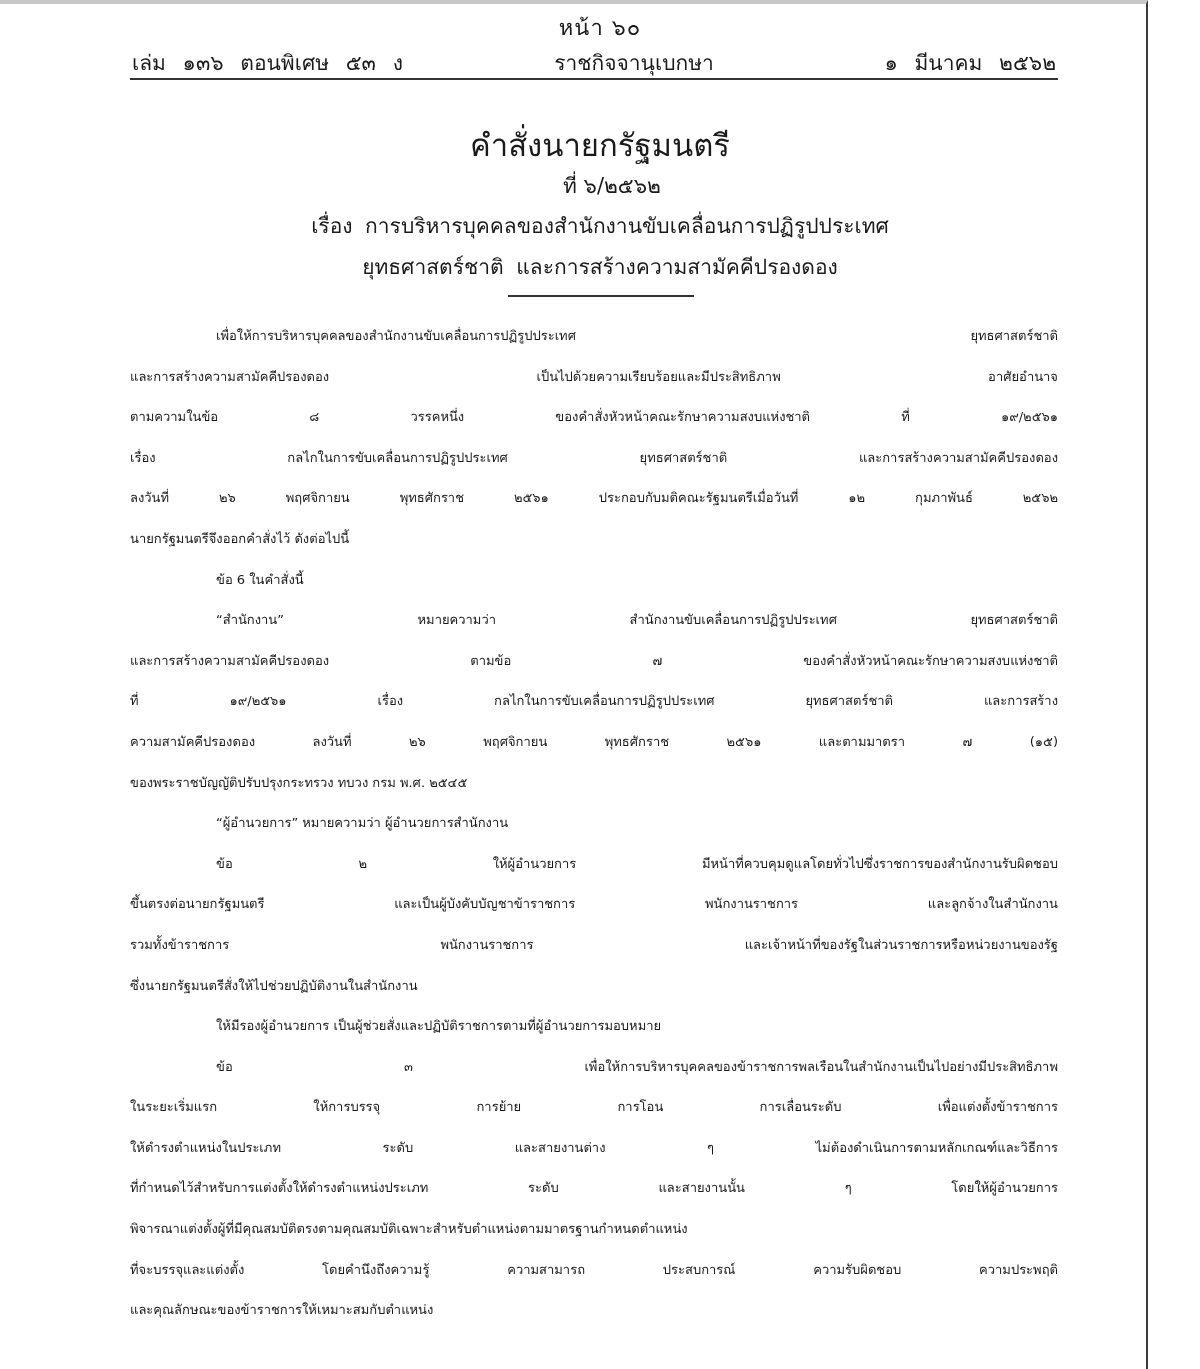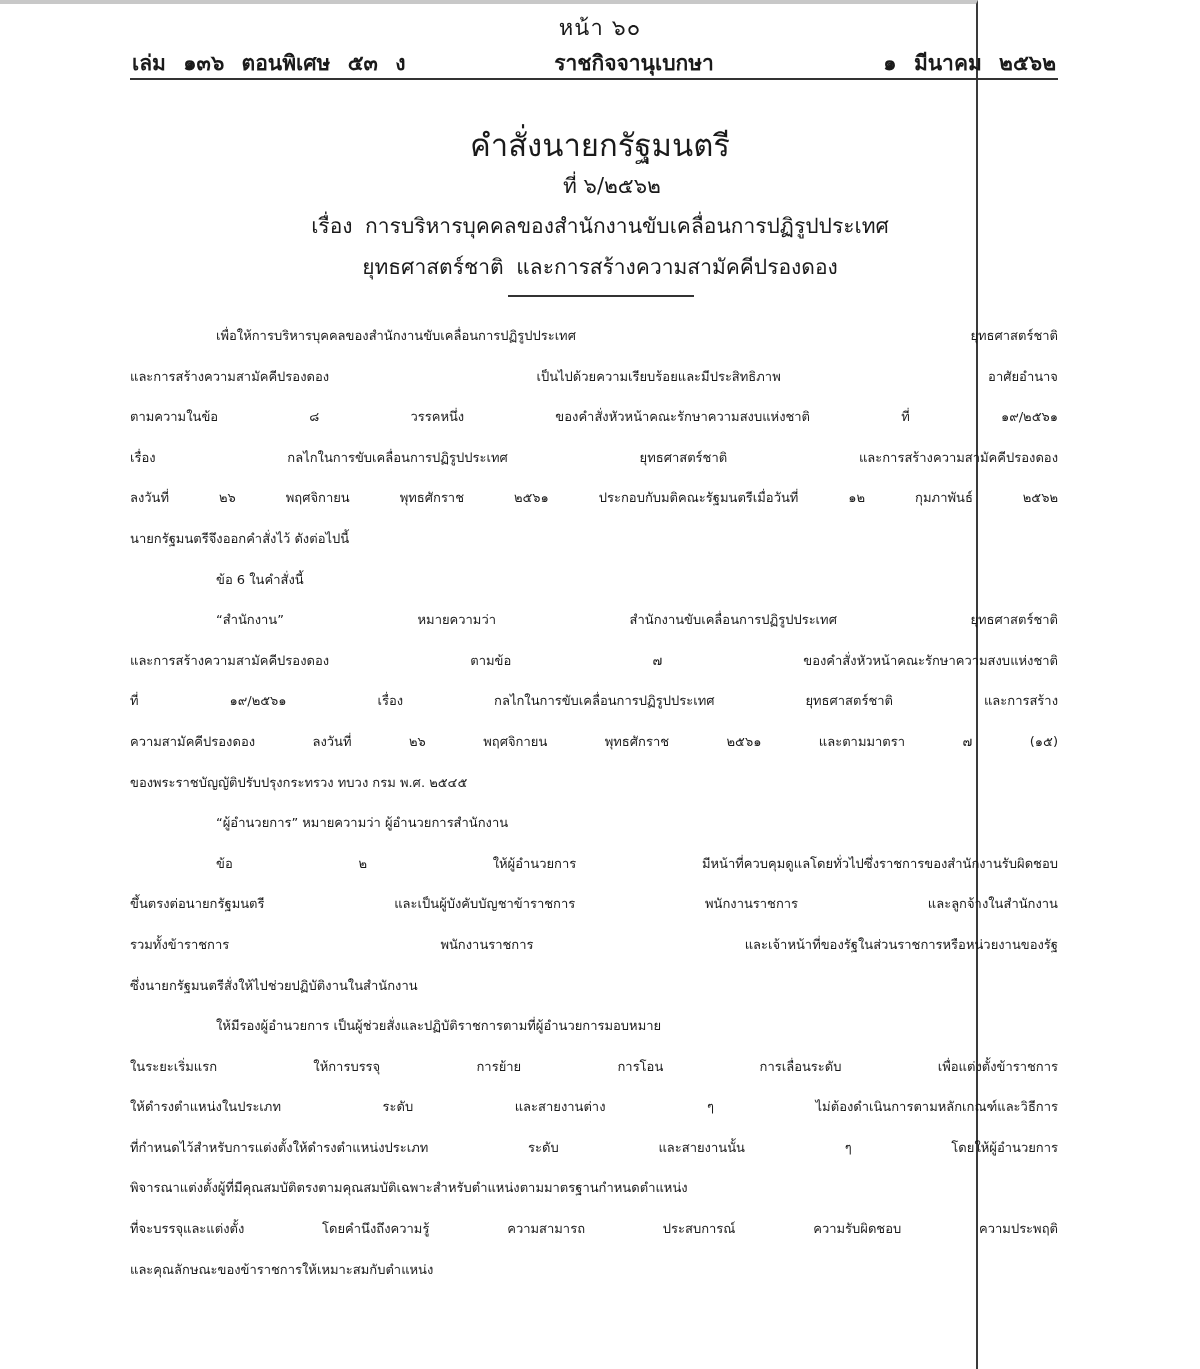--- a/index.html
+++ b/index.html
@@ -1,31 +1,31 @@
 <!DOCTYPE html>
 <html><head>
   <meta charset="utf-8">
   <style>
     html, body { margin: 0; padding: 0; background: #ffffff; }
     body {
       width: 1200px; height: 1369px; position: relative; overflow: hidden;
       font-family: "DejaVu Sans", sans-serif; color: #1a1a1a;
     }
     .page-frame {
-      position: absolute; left: 0; top: 0; width: 978px; height: 1369px;
+      position: absolute; left: 0; top: 0; width: 1148px; height: 1369px;
       border-top: 4px solid #c8c8c8; border-right: 2px solid #3a3a3a;
       box-sizing: border-box; background: #fff;
     }
     .page-number {
       position: absolute; left: 0; width: 1200px; top: 6px; text-align: center;
       font-size: 22px; letter-spacing: 1px;
     }
     .gazette-header {
       position: absolute; left: 130px; width: 928px; top: 42px; height: 32px;
-      font-size: 21px; border-bottom: 2px solid #333; font-weight: bold;
+      font-size: 21px; border-bottom: 2px solid #333;
     }
     .gh-left { position: absolute; left: 2px; top: 0; word-spacing: 10px; }
     .gh-center { position: absolute; left: 0; width: 100%; text-align: center; top: 0; padding-left: 80px; box-sizing: border-box; }
     .gh-right { position: absolute; right: 2px; top: 0; word-spacing: 10px; }
     .order-title {
       position: absolute; left: 0; width: 1200px; top: 116px; text-align: center;
       font-size: 31px;
     }
     .order-number {
       position: absolute; left: 0; width: 1200px; top: 165px; text-align: center;
@@ -78,20 +78,21 @@
       <div class="line">และการสร้างความสามัคคีปรองดอง ตามข้อ ๗ ของคำสั่งหัวหน้าคณะรักษาความสงบแห่งชาติ</div>
       <div class="line">ที่ ๑๙/๒๕๖๑ เรื่อง กลไกในการขับเคลื่อนการปฏิรูปประเทศ ยุทธศาสตร์ชาติ และการสร้าง</div>
       <div class="line">ความสามัคคีปรองดอง ลงวันที่ ๒๖ พฤศจิกายน พุทธศักราช ๒๕๖๑ และตามมาตรา ๗ (๑๕)</div>
       <div class="line last">ของพระราชบัญญัติปรับปรุงกระทรวง ทบวง กรม พ.ศ. ๒๕๔๕</div>
       <div class="line indent last">“ผู้อำนวยการ” หมายความว่า ผู้อำนวยการสำนักงาน</div>
       <div class="line indent">ข้อ ๒ ให้ผู้อำนวยการ มีหน้าที่ควบคุมดูแลโดยทั่วไปซึ่งราชการของสำนักงานรับผิดชอบ</div>
       <div class="line">ขึ้นตรงต่อนายกรัฐมนตรี และเป็นผู้บังคับบัญชาข้าราชการ พนักงานราชการ และลูกจ้างในสำนักงาน</div>
       <div class="line">รวมทั้งข้าราชการ พนักงานราชการ และเจ้าหน้าที่ของรัฐในส่วนราชการหรือหน่วยงานของรัฐ</div>
       <div class="line last">ซึ่งนายกรัฐมนตรีสั่งให้ไปช่วยปฏิบัติงานในสำนักงาน</div>
       <div class="line indent last">ให้มีรองผู้อำนวยการ เป็นผู้ช่วยสั่งและปฏิบัติราชการตามที่ผู้อำนวยการมอบหมาย</div>
+      <div class="line indent">ข้อ ๓ เพื่อให้การบริหารบุคคลของข้าราชการพลเรือนในสำนักงานเป็นไปอย่างมีประสิทธิภาพ</div>
       <div class="line">ในระยะเริ่มแรก ให้การบรรจุ การย้าย การโอน การเลื่อนระดับ เพื่อแต่งตั้งข้าราชการ</div>
       <div class="line">ให้ดำรงตำแหน่งในประเภท ระดับ และสายงานต่าง ๆ ไม่ต้องดำเนินการตามหลักเกณฑ์และวิธีการ</div>
       <div class="line">ที่กำหนดไว้สำหรับการแต่งตั้งให้ดำรงตำแหน่งประเภท ระดับ และสายงานนั้น ๆ โดยให้ผู้อำนวยการ</div>
       <div class="line">พิจารณาแต่งตั้งผู้ที่มีคุณสมบัติตรงตามคุณสมบัติเฉพาะสำหรับตำแหน่งตามมาตรฐานกำหนดตำแหน่ง</div>
       <div class="line">ที่จะบรรจุและแต่งตั้ง โดยคำนึงถึงความรู้ ความสามารถ ประสบการณ์ ความรับผิดชอบ ความประพฤติ</div>
       <div class="line last">และคุณลักษณะของข้าราชการให้เหมาะสมกับตำแหน่ง</div>
     </div>
 
 </div>
 

